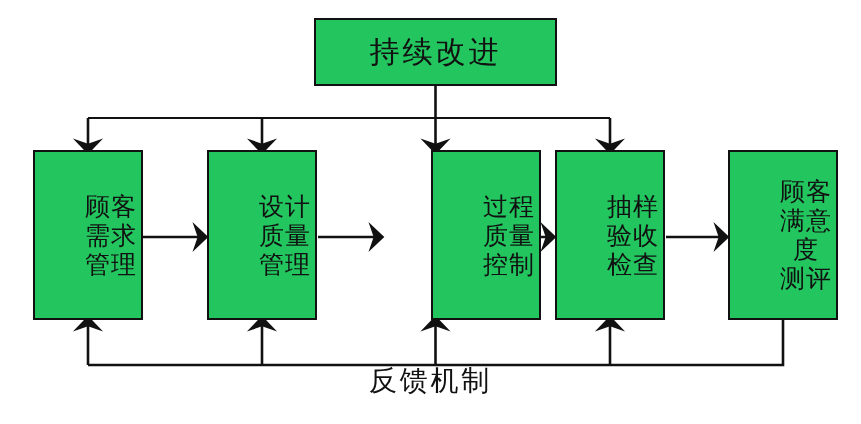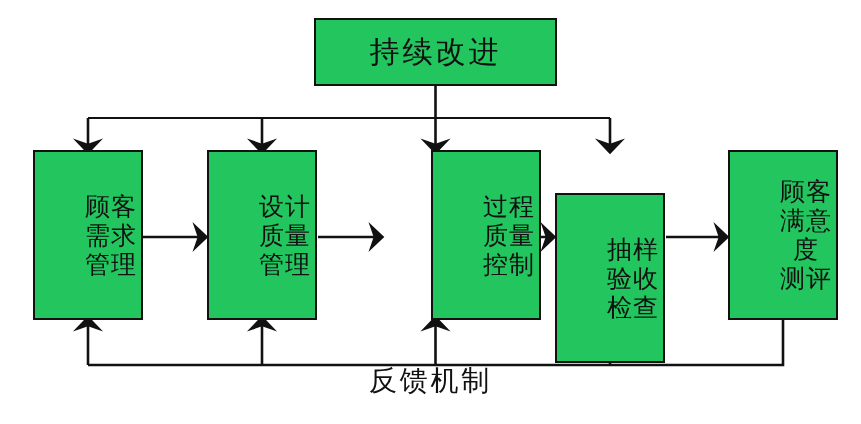--- a/index.html
+++ b/index.html
@@ -59,21 +59,21 @@
     height: 170px;
     width: 110px;
     padding-left: 46px;
   }
   .row-node .node-label {
     font-size: 25px;
   }
   #node-1 { left: 33px; }
   #node-2 { left: 207px; justify-content: center; }
   #node-3 { left: 383px; margin-left: 48px; }
-  #node-4 { left: 555px; margin-top: 43px; }
+  #node-4 { left: 555px; }
   #node-5 { left: 728px; }
 
   #feedback-caption {
     position: absolute;
     left: 0;
     top: 362px;
     width: 861px;
     text-align: center;
     font-size: 28px;
     letter-spacing: 0.10em;

